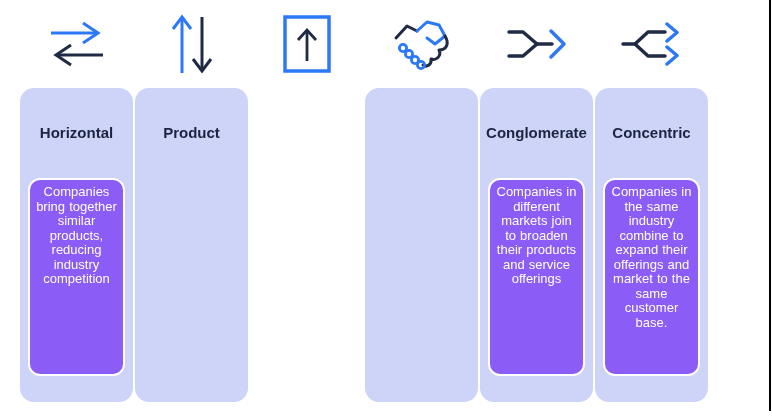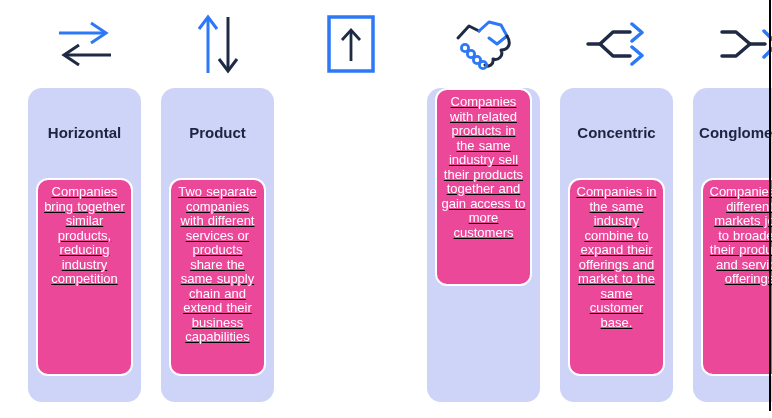--- a/index.html
+++ b/index.html
@@ -2,39 +2,38 @@
 <html><head>
 <meta charset="utf-8">
 <style>
   html,body{margin:0;padding:0;}
   body{
     width:772px;height:418px;background:#ffffff;
     font-family:"Liberation Sans",sans-serif;
     position:relative;overflow:hidden;
   }
   .columns{
-    display:flex;gap:20px;padding-left:28px;padding-top:0;
+    display:flex;gap:2px;padding-left:20px;padding-top:0;
     box-sizing:border-box;
   }
   .column{width:113px;flex:0 0 113px;display:flex;flex-direction:column;align-items:center;}
   .icon-area{height:88px;display:flex;align-items:center;justify-content:center;width:100%;}
   .card{
     width:113px;height:314px;background:#cdd4f8;border-radius:14px;
     box-sizing:border-box;display:flex;flex-direction:column;align-items:center;
   }
   .title{
     height:90px;display:flex;align-items:center;justify-content:center;
     text-align:center;font-weight:bold;font-size:15px;line-height:1.2;
     color:#1c2440;padding:0 6px;box-sizing:border-box;
   }
   .desc-box{
     width:97px;height:198px;box-sizing:border-box;
-    background:#ec4899;border:2px solid #ffffff;border-radius:12px;
+    background:#8b5cf6;border:2px solid #ffffff;border-radius:12px;
     padding:5px 4px;
-    text-decoration:underline;
   }
   .desc{
     color:#ffffff;font-size:13px;line-height:1.12;text-align:center;
     word-spacing:0.5px;
   }
   .edge-line{
     position:absolute;left:769px;top:0;width:2px;height:411px;background:#000000;
   }
   svg{display:block;}
 </style>
@@ -64,23 +63,20 @@
     <div class="icon-area">
       <svg width="46" height="62" viewBox="0 0 46 62" fill="none">
         <path d="M13 60 V6" stroke="#2d78f6" stroke-width="3"></path>
         <path d="M4 16 L13 4 L22 16" stroke="#2d78f6" stroke-width="3" fill="none"></path>
         <path d="M33 4 V58" stroke="#1f2b45" stroke-width="3"></path>
         <path d="M24 46 L33 58 L42 46" stroke="#1f2b45" stroke-width="3" fill="none"></path>
       </svg>
     </div>
     <div class="card">
       <div class="title">Product</div>
-      <div class="desc-box">
-        <div class="desc">Two separate companies with different services or products share the same supply chain and extend their business capabilities</div>
-      </div>
     </div>
   </div>
 
   <div class="column">
     <div class="icon-area">
       <svg width="48" height="58" viewBox="0 0 48 58" fill="none">
         <rect x="2" y="2" width="44" height="54" stroke="#2d78f6" stroke-width="3.5" fill="none"></rect>
         <path d="M24 46 V16" stroke="#1f2b45" stroke-width="2.8"></path>
         <path d="M15 25 L24 15 L33 25" stroke="#1f2b45" stroke-width="2.8" fill="none"></path>
       </svg>
@@ -93,22 +89,35 @@
         <path d="M6 25 L17 13 L27 18" stroke="#1f2b45" stroke-width="3" fill="none" stroke-linecap="round" stroke-linejoin="round"></path>
         <path d="M27 18 L37 9 L49 12 L55 23 L45 31 L37 25" stroke="#2d78f6" stroke-width="3" fill="none" stroke-linecap="round" stroke-linejoin="round"></path>
         <path d="M55 23 C60 31 56 37 49 37 C52 43 46 48 41 46 C42 51 37 55 33 52" stroke="#1f2b45" stroke-width="3" fill="none" stroke-linecap="round" stroke-linejoin="round"></path>
         <circle cx="13" cy="35" r="3.6" stroke="#2d78f6" stroke-width="2.8" fill="none"></circle>
         <circle cx="19" cy="41" r="3.6" stroke="#2d78f6" stroke-width="2.8" fill="none"></circle>
         <circle cx="25" cy="47" r="3.6" stroke="#2d78f6" stroke-width="2.8" fill="none"></circle>
         <circle cx="31" cy="52" r="3.6" stroke="#2d78f6" stroke-width="2.8" fill="none"></circle>
       </svg>
     </div>
     <div class="card">
+    </div>
+  </div>
+
+  <div class="column">
+    <div class="icon-area">
+      <svg width="62" height="40" viewBox="0 0 62 40" fill="none">
+        <path d="M3 8 H17 L31 20 H46" stroke="#1f2b45" stroke-width="3.5" fill="none" stroke-linecap="round" stroke-linejoin="round"></path>
+        <path d="M3 32 H17 L31 20" stroke="#1f2b45" stroke-width="3.5" fill="none" stroke-linecap="round" stroke-linejoin="round"></path>
+        <path d="M45 7 L58 20 L45 33" stroke="#2d78f6" stroke-width="3.5" fill="none" stroke-linecap="round" stroke-linejoin="round"></path>
+      </svg>
+    </div>
+    <div class="card">
+      <div class="title">Conglomerate</div>
       <div class="desc-box">
-        <div class="desc">Companies with related products in the same industry sell their products together and gain access to more customers</div>
+        <div class="desc">Companies in different markets join to broaden their products and service offerings</div>
       </div>
     </div>
   </div>
 
   <div class="column">
     <div class="icon-area">
       <svg width="62" height="44" viewBox="0 0 62 44" fill="none">
         <path d="M2 22 H14 L27 10 H44" stroke="#1f2b45" stroke-width="3.5" fill="none" stroke-linecap="round" stroke-linejoin="round"></path>
         <path d="M14 22 L27 34 H44" stroke="#1f2b45" stroke-width="3.5" fill="none" stroke-linecap="round" stroke-linejoin="round"></path>
         <path d="M46 2 L56 10.5 L46 19" stroke="#2d78f6" stroke-width="3.5" fill="none" stroke-linecap="round" stroke-linejoin="round"></path>
@@ -116,31 +125,15 @@
       </svg>
     </div>
     <div class="card">
       <div class="title">Concentric</div>
       <div class="desc-box">
         <div class="desc">Companies in the same industry combine to expand their offerings and market to the same customer base.</div>
       </div>
     </div>
   </div>
 
-  <div class="column">
-    <div class="icon-area">
-      <svg width="62" height="40" viewBox="0 0 62 40" fill="none">
-        <path d="M3 8 H17 L31 20 H46" stroke="#1f2b45" stroke-width="3.5" fill="none" stroke-linecap="round" stroke-linejoin="round"></path>
-        <path d="M3 32 H17 L31 20" stroke="#1f2b45" stroke-width="3.5" fill="none" stroke-linecap="round" stroke-linejoin="round"></path>
-        <path d="M45 7 L58 20 L45 33" stroke="#2d78f6" stroke-width="3.5" fill="none" stroke-linecap="round" stroke-linejoin="round"></path>
-      </svg>
-    </div>
-    <div class="card">
-      <div class="title">Conglomerate</div>
-      <div class="desc-box">
-        <div class="desc">Companies in different markets join to broaden their products and service offerings</div>
-      </div>
-    </div>
-  </div>
-
 </div>
 
 <div class="edge-line"></div>
 
 </body></html>

